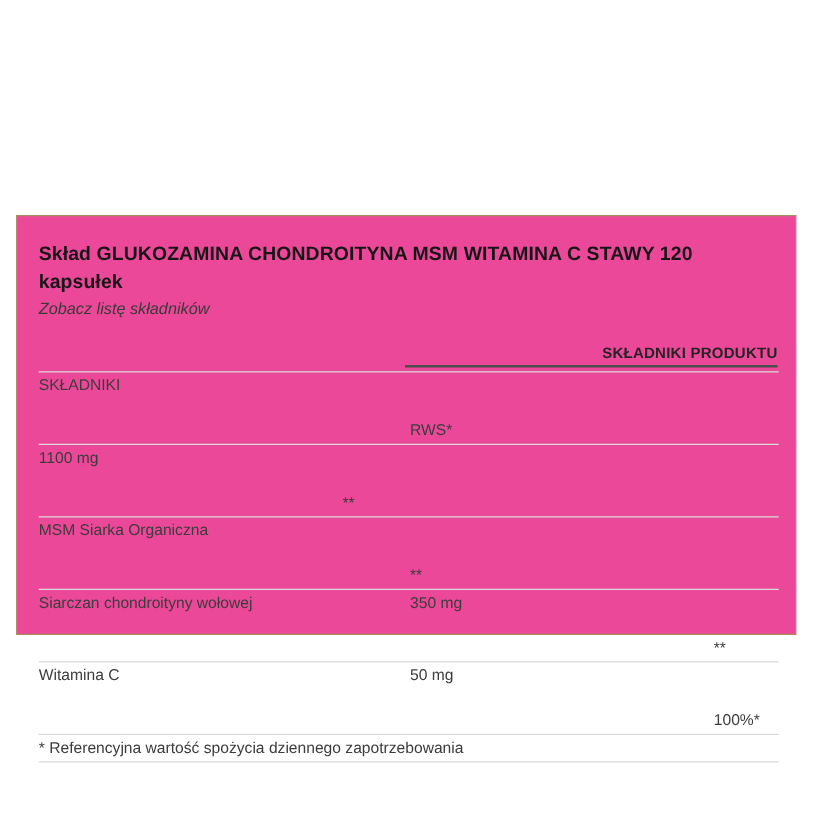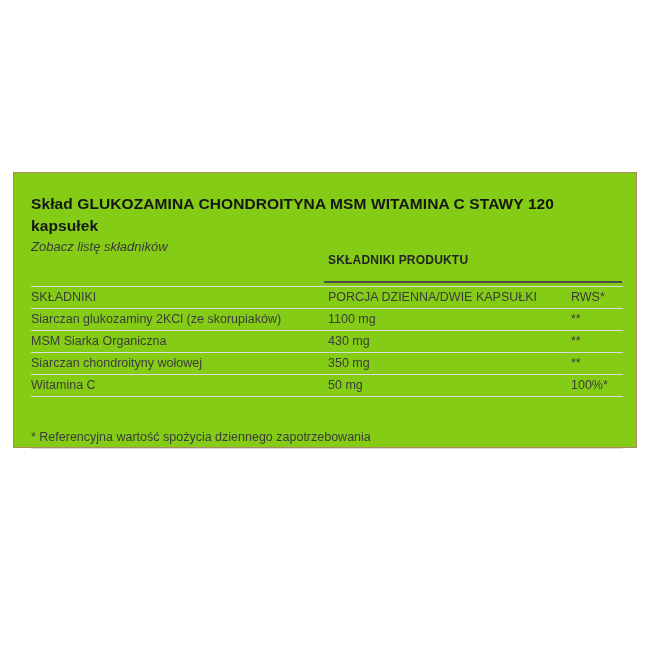--- a/index.html
+++ b/index.html
@@ -11,23 +11,23 @@
   html, body {
     margin: 0; padding: 0;
     width: 650px; height: 650px;
     background: #ffffff;
     overflow: hidden;
     font-family: "Liberation Sans", "DejaVu Sans", sans-serif;
   }
   .panel {
     position: absolute;
     left: 13px; top: 172px;
-    width: 624px; height: 276px;
+    width: 624px; height: 336px;
     border: 1px solid var(--panel-border, #a98b60);
-    background: #84cc16;
+    background: #ec4899;
   }
   .panel-inner {
     padding: 20px 14px 0 17px;
   }
   .heading {
     margin: 0;
     max-width: 560px;
     font-size: 15.5px;
     font-weight: bold;
     line-height: 21.5px;
@@ -35,23 +35,25 @@
     letter-spacing: 0.1px;
   }
   .sub {
     margin-top: 4px;
     font-size: 13px;
     line-height: 14px;
     color: #3a3a3a;
     font-style: italic;
   }
   .tbl-title-row {
+    margin-top: 22px;
     margin-left: 293px;
-    padding-bottom: 14px;
+    padding-bottom: 3px;
     border-bottom: 2px solid var(--title-underline, #4d4d4d);
+    text-align: right;
   }
   .tbl-title {
     font-size: 12px;
     font-weight: bold;
     line-height: 13px;
     letter-spacing: 0.2px;
     color: #242424;
     padding-left: 4px;
   }
   .tbl {
@@ -63,55 +65,52 @@
   }
   .row {
     display: flex;
     border-top: 1px solid var(--row-divider, #dadada);
     padding: 4px 0 5px 0;
     line-height: 12px;
     justify-content: space-between;
   }
   .c1 { flex: 0 0 297px; }
   .c2 { flex: 0 0 243px; }
-  .c3 { flex: 1 1 auto; }
+  .c3 { flex: 1 1 auto; margin-top: 36px; }
   .row.header { color: #3c3c3c; }
-  .foot-cell { flex: 1 1 auto; margin-top: 30px; }
+  .foot-cell { flex: 1 1 auto; }
 </style>
 </head>
 <body>
 
 <div class="panel">
   <div class="panel-inner">
 
     <h2 class="heading">Skład GLUKOZAMINA CHONDROITYNA MSM WITAMINA C STAWY 120 kapsułek</h2>
 
     <div class="sub">Zobacz listę składników</div>
 
     <div class="tbl-title-row">
       <div class="tbl-title">SKŁADNIKI PRODUKTU</div>
     </div>
 
     <div class="tbl">
 
       <div class="row header">
         <div class="c1">SKŁADNIKI</div>
-        <div class="c2">PORCJA DZIENNA/DWIE KAPSUŁKI</div>
         <div class="c3">RWS*</div>
       </div>
 
       <div class="row">
-        <div class="c1">Siarczan glukozaminy 2KCl (ze skorupiaków)</div>
         <div class="c2">1100 mg</div>
         <div class="c3">**</div>
       </div>
 
       <div class="row">
         <div class="c1">MSM Siarka Organiczna</div>
-        <div class="c2">430 mg</div>
         <div class="c3">**</div>
       </div>
 
       <div class="row">
         <div class="c1">Siarczan chondroityny wołowej</div>
         <div class="c2">350 mg</div>
         <div class="c3">**</div>
       </div>
 
       <div class="row">

